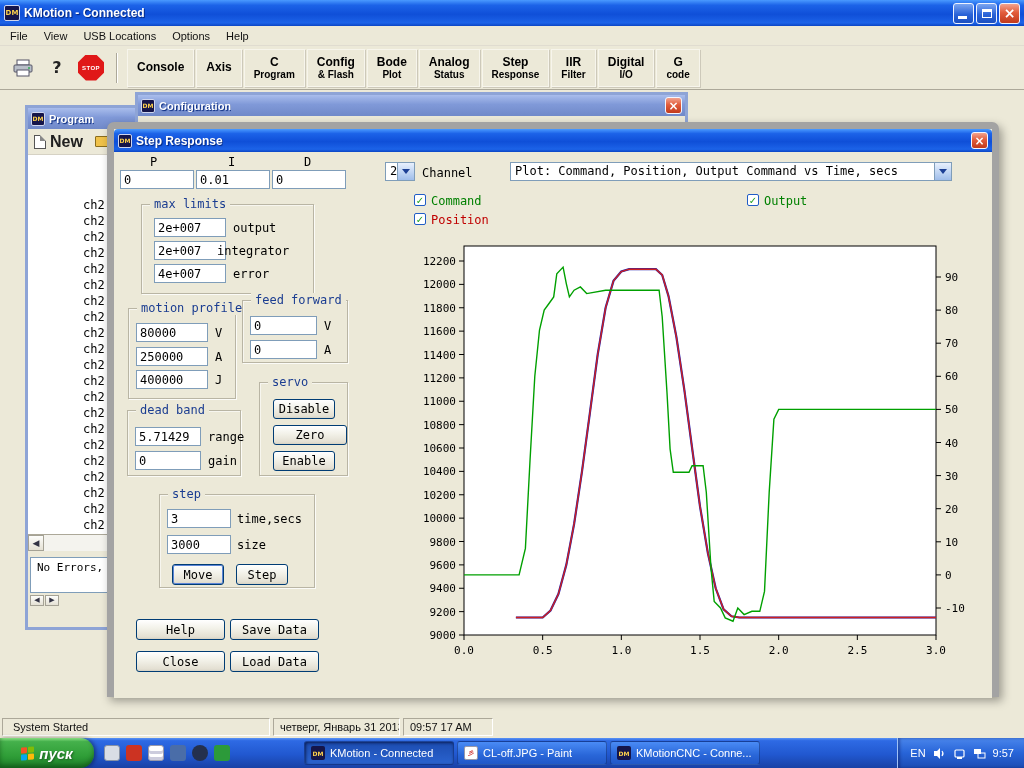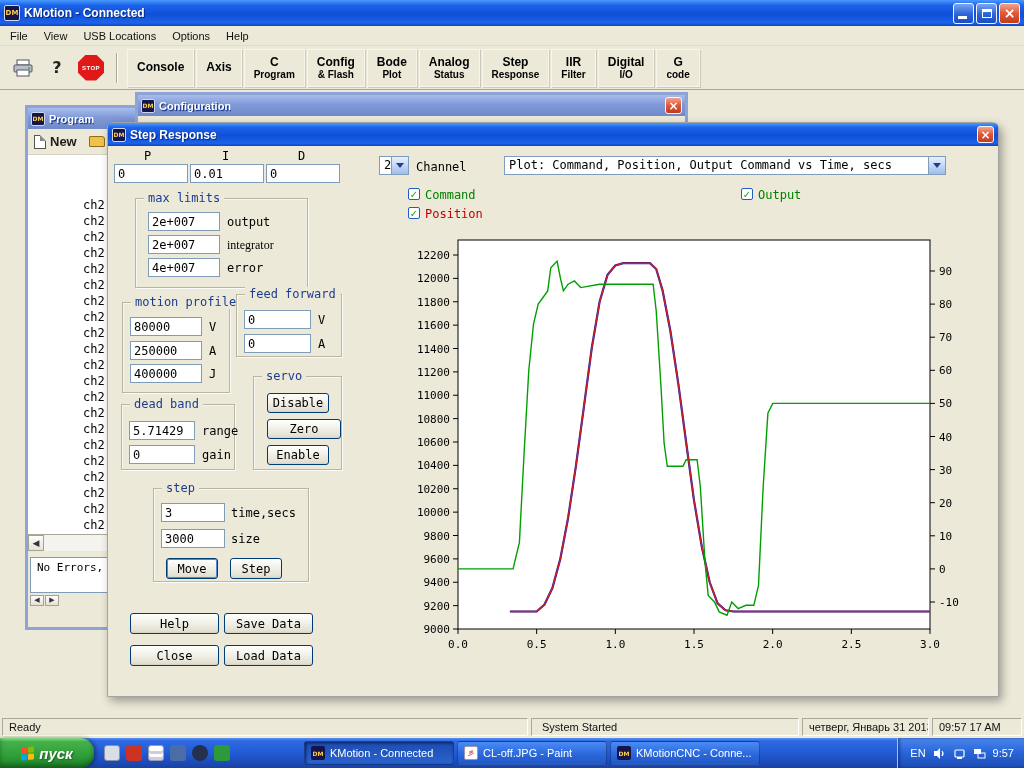--- a/index.html
+++ b/index.html
@@ -35,31 +35,31 @@
 
   
   .child-window { position:absolute; border:3px solid #8ea4d6; background:#ece9d8; }
   .child-titlebar { height:21px; display:flex; align-items:center; padding:0 3px; }
   .small-close { margin-left:auto; width:17px; height:17px; border:1px solid #f3f6ff; border-radius:3px; background:linear-gradient(180deg,#f3a38e,#e25d3c 45%,#c13a1c); color:#fff; font:bold 12px/12px "DejaVu Sans",sans-serif; display:flex; align-items:center; justify-content:center; }
 
   .pw-toolbar { position:absolute; left:0; top:21px; right:0; height:26px; background:#ece9d8; border-bottom:1px solid #d6d2c4; display:flex; align-items:center; padding-left:6px; }
   .new-icon { width:12px; height:14px; background:#fff; border:1px solid #555; margin-right:4px; position:relative; }
   .new-icon::after { content:""; position:absolute; right:-1px; top:-1px; border:3px solid #ece9d8; border-left-color:#888; border-bottom-color:#888; }
   .folder-icon { width:16px; height:11px; background:#f0c24a; border:1px solid #8a6d1d; margin-left:12px; border-radius:1px 3px 1px 1px; }
-  .pw-label-new { font-size:13px; font-weight:bold; color:#202020; }
+  .pw-label-new { font-size:16px; font-weight:bold; color:#202020; }
   .pw-editor { position:absolute; left:0; top:47px; right:0; height:380px; background:#fff; border-bottom:1px solid #aca899; overflow:hidden; }
   .code-line { height:16px; line-height:16px; font:12px "DejaVu Sans Mono",monospace; color:#000; padding-left:55px; white-space:pre; }
   .pw-hscroll { position:absolute; left:0; top:427px; right:0; height:16px; background:#f4f3ee; display:flex; }
   .scroll-btn { width:16px; height:16px; background:linear-gradient(180deg,#fdfdfb,#e5e1d4); border:1px solid #a5a295; font:9px/14px "DejaVu Sans",sans-serif; color:#334; text-align:center; }
   .pw-output { position:absolute; left:2px; top:449px; right:2px; height:36px; background:#fff; border:1px solid #7f9db9; font:11px "DejaVu Sans Mono",monospace; padding:3px 6px; }
   .pw-output-scroll { position:absolute; left:2px; top:487px; height:11px; width:60px; display:flex; gap:1px; }
   .scroll-btn.tiny { width:14px; height:11px; font-size:7px; line-height:9px; }
 
   
-  .dialog { position:absolute; left:107px; top:32px; width:892px; height:575px; border:1px solid #a3a3a3; border-radius:7px 7px 0 0; background:#ece9d8; box-shadow:3px 4px 10px rgba(0,0,0,.35); z-index:3; }
+  .dialog { position:absolute; left:107px; top:32px; width:892px; height:575px; border:7px solid #a3a3a3; border-radius:7px 7px 0 0; background:#ece9d8; box-shadow:3px 4px 10px rgba(0,0,0,.35); z-index:3; }
   .dlg-titlebar { height:23px; border-radius:4px 4px 0 0; display:flex; align-items:center; padding:0 4px; }
   .sr-body { position:relative; width:100%; height:546px; background:#ece9d8; font-family:"DejaVu Sans Mono",monospace; font-size:12px; }
   .abs { position:absolute; }
   .edit { position:absolute; height:19px; background:#fff; border:1px solid #7f9db9; font:12px "DejaVu Sans Mono",monospace; padding:1px 3px; color:#000; }
   .flabel { position:absolute; font:12px "DejaVu Sans Mono",monospace; color:#000; white-space:nowrap; }
   .pid-label { position:absolute; font:12px "DejaVu Sans Mono",monospace; color:#000; }
   .group { position:absolute; border:1px solid #b9b5a4; box-shadow:1px 1px 0 rgba(255,255,255,.8), inset 1px 1px 0 rgba(255,255,255,.6); }
   .group-title { position:absolute; top:-8px; left:8px; background:#ece9d8; padding:0 4px; font:12px "DejaVu Sans Mono",monospace; color:#1b3d91; white-space:nowrap; }
   .xpbtn { position:absolute; border:1px solid #003c74; border-radius:3px; background:linear-gradient(180deg,#ffffff,#f2f1e8 45%,#e3dfd2 90%,#d5d1c3); font:12px "DejaVu Sans Mono",monospace; color:#000; display:flex; align-items:center; justify-content:center; }
   .xpbtn.default { box-shadow:inset 0 0 0 1px #5b84d6; }
@@ -267,21 +267,21 @@
           <span class="cb-box" style="left:300px; top:61px;">✓</span>
           <span class="cb-label" style="left:317px; top:61px; color:#c00000;">Position</span>
           <span class="cb-box" style="left:633px; top:42px;">✓</span>
           <span class="cb-label" style="left:650px; top:42px; color:#008000;">Output</span>
 
           <div class="group" style="left:27px; top:52px; width:173px; height:90px;">
             <span class="group-title">max limits</span>
             <input class="edit" style="left: 12px; top: 13px; width: 72px;" value="2e+007">
             <span class="flabel" style="left:91px; top:16px;">output</span>
             <input class="edit" style="left: 12px; top: 36px; width: 72px;" value="2e+007">
-            <span class="flabel" style="left:91px; top:39px;font-family:Liberation Serif, serif;">integrator</span>
+            <span class="flabel" style="left:75px; top:39px;">integrator</span>
             <input class="edit" style="left: 12px; top: 59px; width: 72px;" value="4e+007">
             <span class="flabel" style="left:91px; top:62px;">error</span>
           </div>
 
           <div class="group" style="left:14px; top:156px; width:108px; height:91px;">
             <span class="group-title">motion profile</span>
             <input class="edit" style="left: 7px; top: 14px; width: 72px;" value="80000">
             <span class="flabel" style="left:86px; top:17px;">V</span>
             <input class="edit" style="left: 7px; top: 38px; width: 72px;" value="250000">
             <span class="flabel" style="left:86px; top:41px;">A</span>
@@ -408,21 +408,20 @@
               <polyline points="111.9,380.5 138.7,380.5 146.5,373.5 154.4,357.1 162.3,327.9 170.1,287.0 178.0,234.4 185.9,175.9 193.7,117.5 201.6,70.8 209.5,43.9 217.3,34.5 225.2,32.2 251.9,32.2 258.2,38.0 264.5,59.1 272.4,100.0 280.3,152.6 288.1,211.0 296.0,269.4 303.9,316.2 311.7,351.3 319.6,372.3 327.5,379.3 335.3,380.5 532.0,380.5" fill="none" stroke="#cc2020" stroke-width="1.4" clip-path="url(#plotclip)"></polyline>
               <polyline points="60.0,337.9 115.1,337.9 121.4,311.4 126.1,222.0 130.8,139.3 135.5,93.0 140.2,73.1 145.0,66.5 149.7,59.9 152.8,36.7 159.1,30.1 162.3,46.6 165.4,59.9 170.1,53.2 176.4,49.9 182.7,56.6 201.6,53.2 233.1,53.2 255.1,53.2 258.2,79.7 263.0,155.8 266.1,212.1 269.3,235.3 285.0,235.3 288.1,228.7 299.1,228.7 302.3,255.2 307.0,331.3 310.2,364.4 316.5,371.0 321.2,380.9 329.0,384.2 333.8,371.0 340.1,377.6 347.9,374.3 355.8,374.3 360.5,354.4 365.2,255.2 369.9,182.3 374.7,172.4 532.0,172.4" fill="none" stroke="#00a000" stroke-width="1.4" clip-path="url(#plotclip)"></polyline>
             </svg>
 
         </div>
       </div>
 
     </div>
 
     <div class="statusbar">
-      <span class="sb-panel" style="flex:1;">Ready</span>
       <span class="sb-panel" style="width:268px;padding-left:10px;">System Started</span>
       <span class="sb-panel" style="width:127px;">четверг, Январь 31 2013</span>
       <span class="sb-panel" style="width:90px;">09:57 17 AM</span>
     </div>
   </div>
 
   <div class="taskbar">
     <div class="start-btn">
       <span class="winflag">
         <span style="background:#f35325;"></span>

